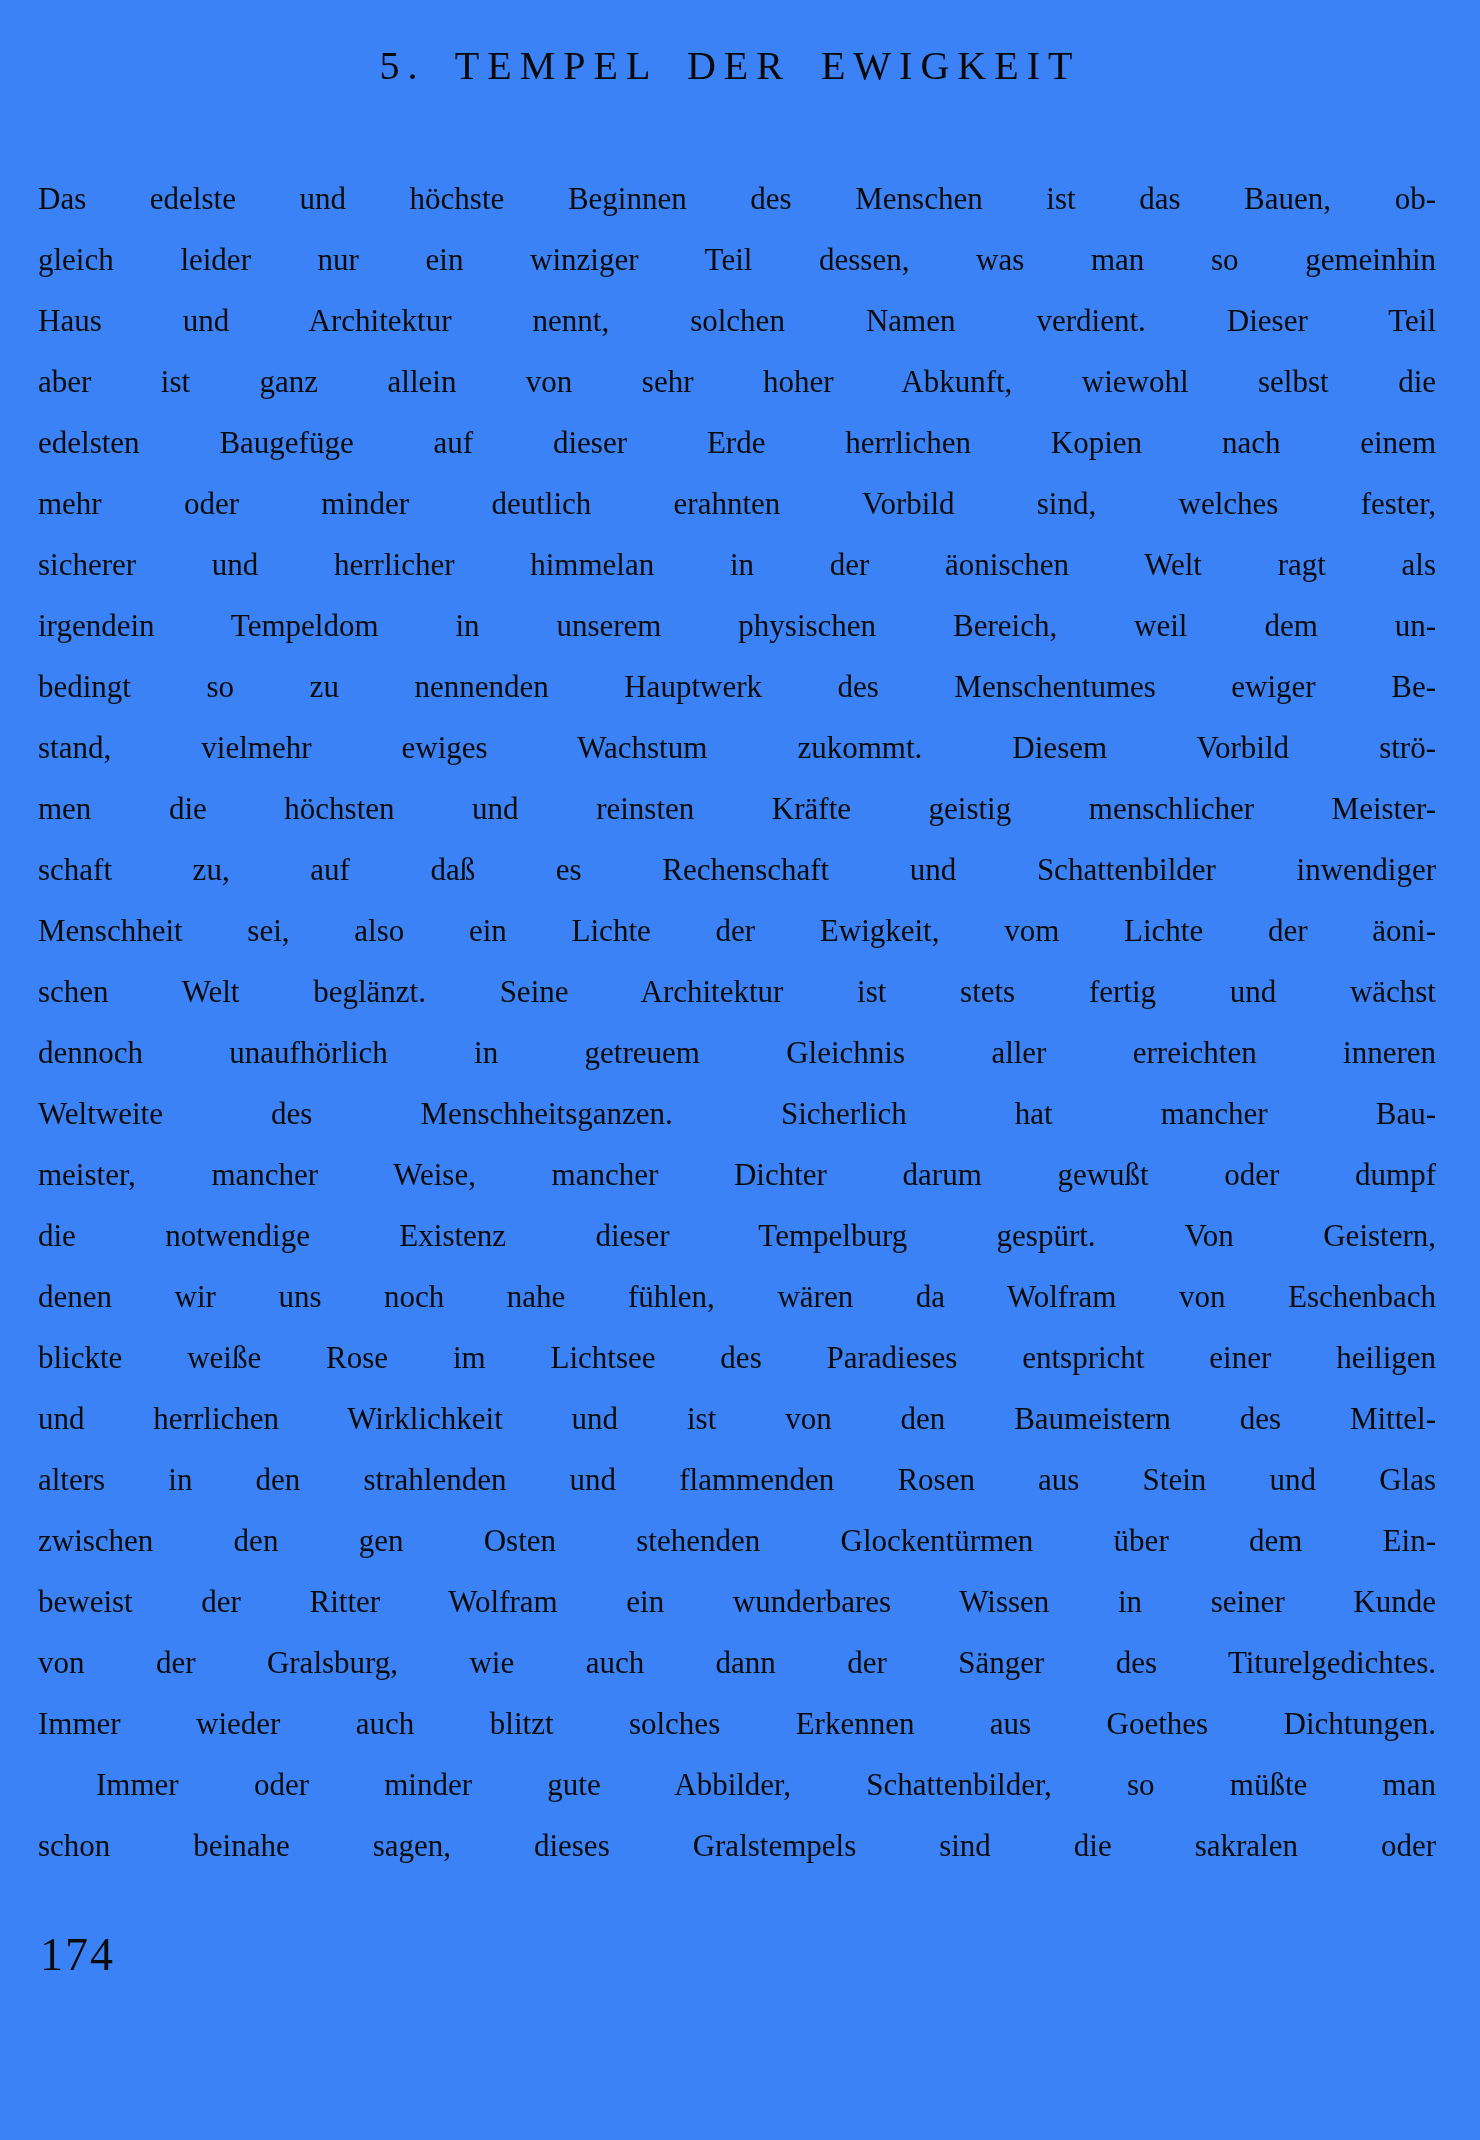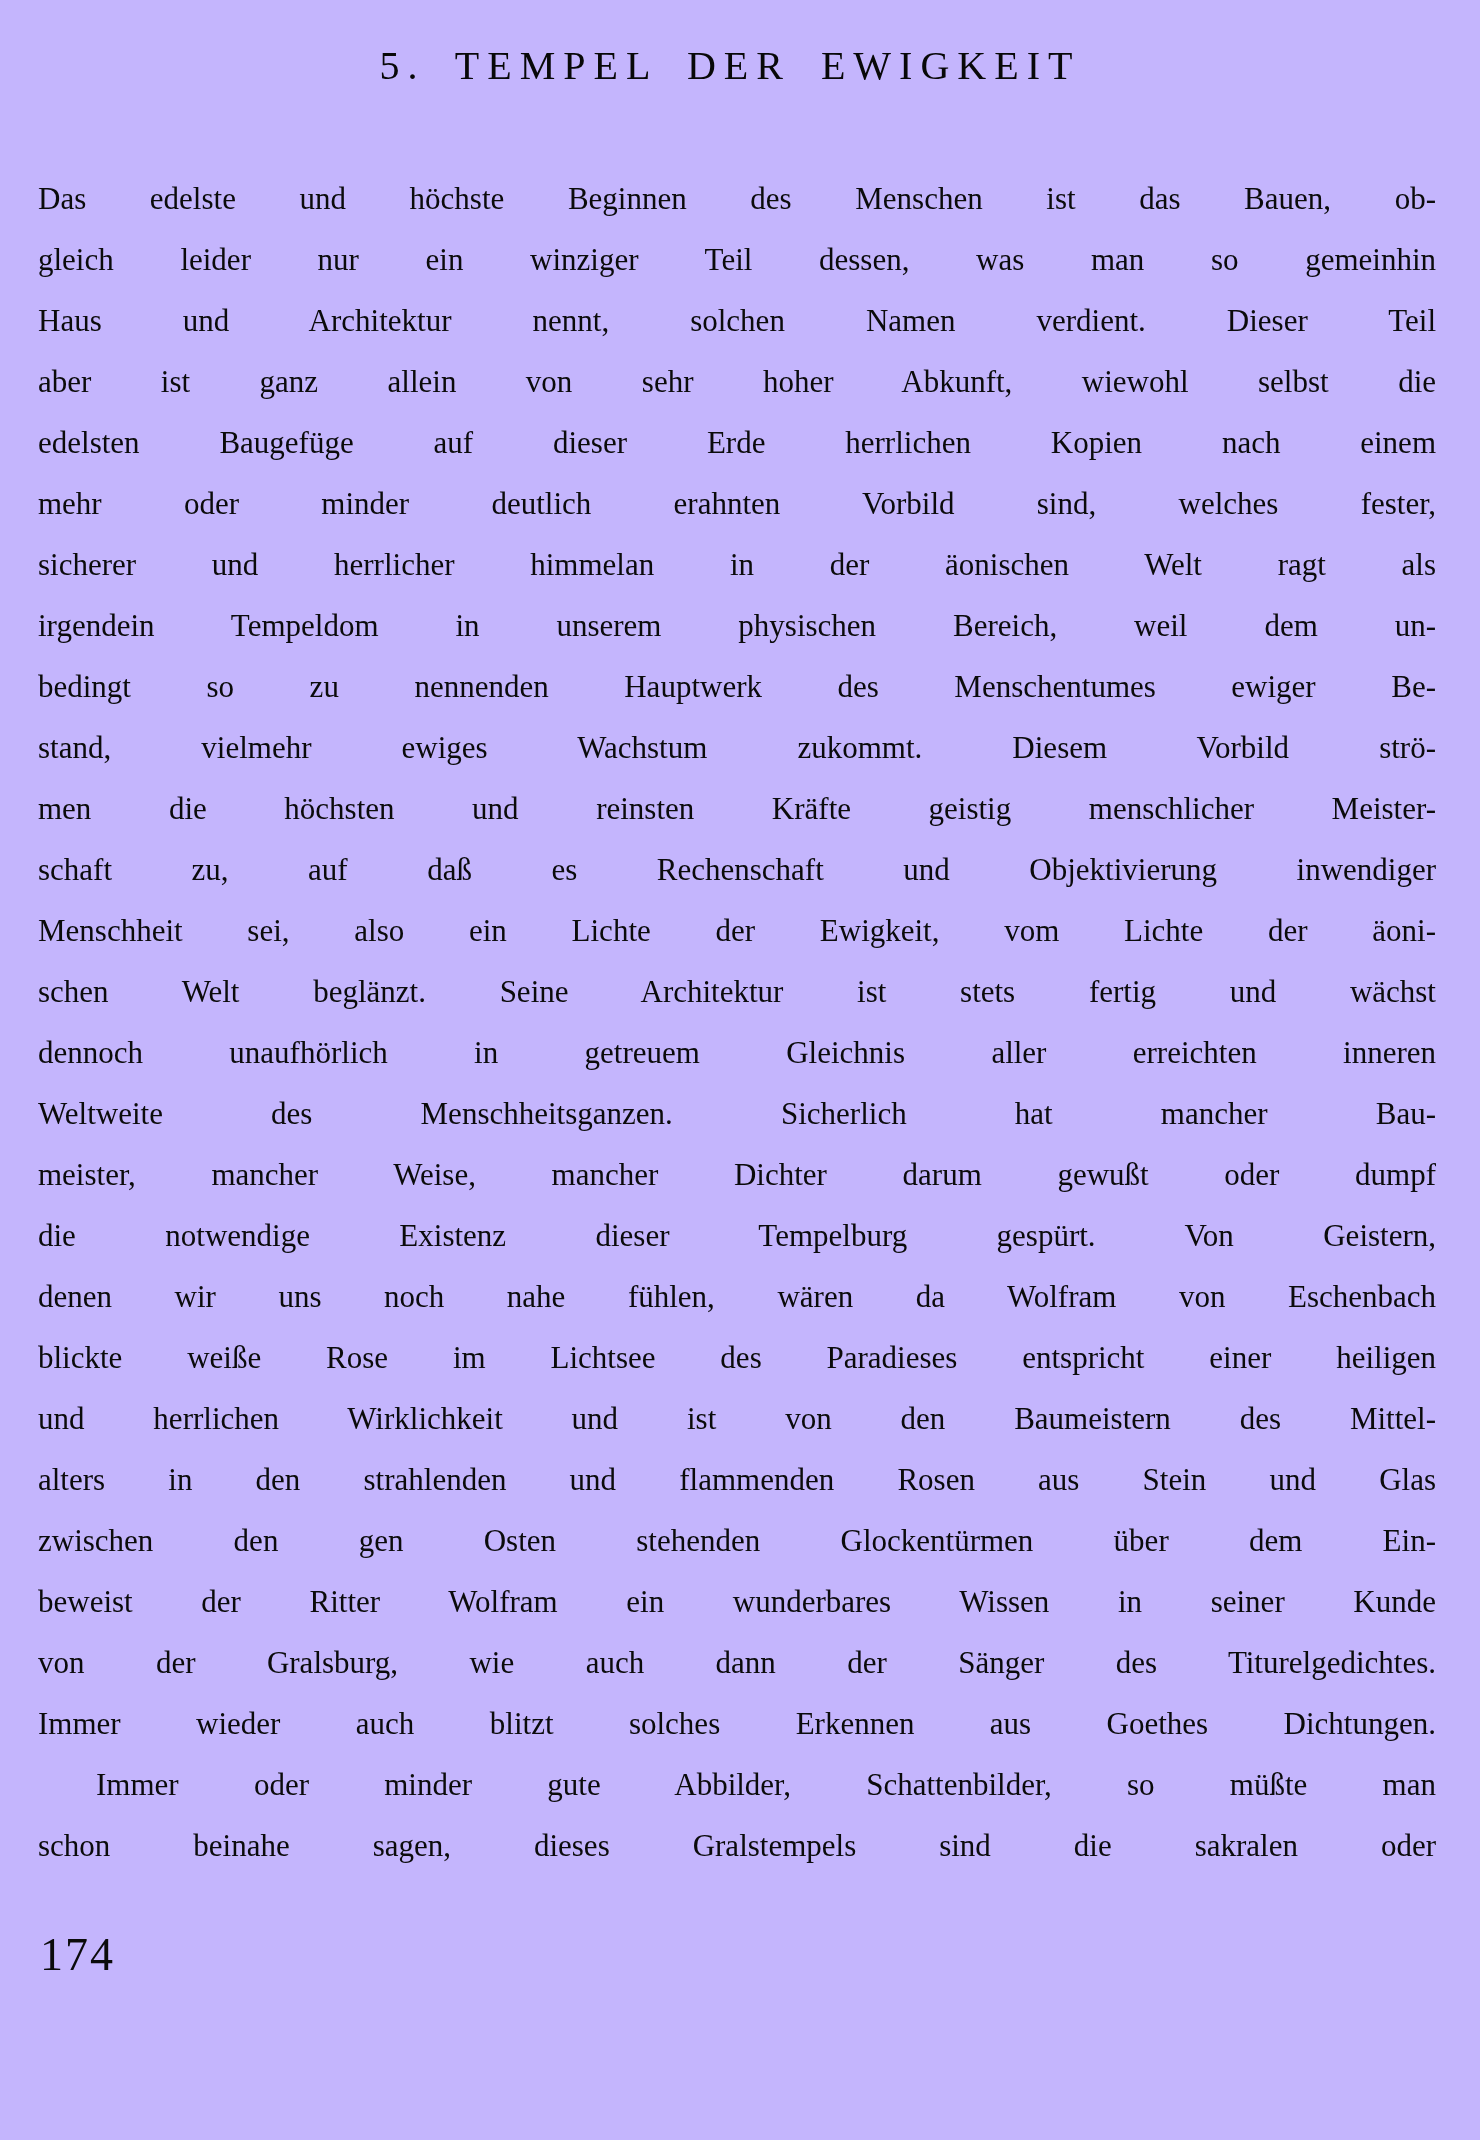--- a/index.html
+++ b/index.html
@@ -4,21 +4,21 @@
 <style>
   html, body {
     margin: 0;
     padding: 0;
     background: #e8e8e8;
   }
   .page {
     position: relative;
     width: 1480px;
     height: 2140px;
-    background: #c4b5fd;
+    background: #3b82f6;
     color: #0b0b0b;
     font-family: "Liberation Serif", "DejaVu Serif", serif;
     overflow: hidden;
   }
   .heading {
     position: absolute;
     top: 42px;
     left: 0;
     right: 20px;
     text-align: center;
@@ -72,21 +72,21 @@
       <div class="line">gleich leider nur ein winziger Teil dessen, was man so gemeinhin</div>
       <div class="line">Haus und Architektur nennt, solchen Namen verdient. Dieser Teil</div>
       <div class="line">aber ist ganz allein von sehr hoher Abkunft, wiewohl selbst die</div>
       <div class="line">edelsten Baugefüge auf dieser Erde herrlichen Kopien nach einem</div>
       <div class="line">mehr oder minder deutlich erahnten Vorbild sind, welches fester,</div>
       <div class="line">sicherer und herrlicher himmelan in der äonischen Welt ragt als</div>
       <div class="line">irgendein Tempeldom in unserem physischen Bereich, weil dem un-</div>
       <div class="line">bedingt so zu nennenden Hauptwerk des Menschentumes ewiger Be-</div>
       <div class="line">stand, vielmehr ewiges Wachstum zukommt. Diesem Vorbild strö-</div>
       <div class="line">men die höchsten und reinsten Kräfte geistig menschlicher Meister-</div>
-      <div class="line">schaft zu, auf daß es Rechenschaft und Objektivierung inwendiger</div>
+      <div class="line">schaft zu, auf daß es Rechenschaft und Schattenbilder inwendiger</div>
       <div class="line">Menschheit sei, also ein Lichte der Ewigkeit, vom Lichte der äoni-</div>
       <div class="line">schen Welt beglänzt. Seine Architektur ist stets fertig und wächst</div>
       <div class="line">dennoch unaufhörlich in getreuem Gleichnis aller erreichten inneren</div>
       <div class="line">Weltweite des Menschheitsganzen. Sicherlich hat mancher Bau-</div>
       <div class="line">meister, mancher Weise, mancher Dichter darum gewußt oder dumpf</div>
       <div class="line">die notwendige Existenz dieser Tempelburg gespürt. Von Geistern,</div>
       <div class="line">denen wir uns noch nahe fühlen, wären da Wolfram von Eschenbach</div>
       <div class="line">blickte weiße Rose im Lichtsee des Paradieses entspricht einer heiligen</div>
       <div class="line">und herrlichen Wirklichkeit und ist von den Baumeistern des Mittel-</div>
       <div class="line">alters in den strahlenden und flammenden Rosen aus Stein und Glas</div>

